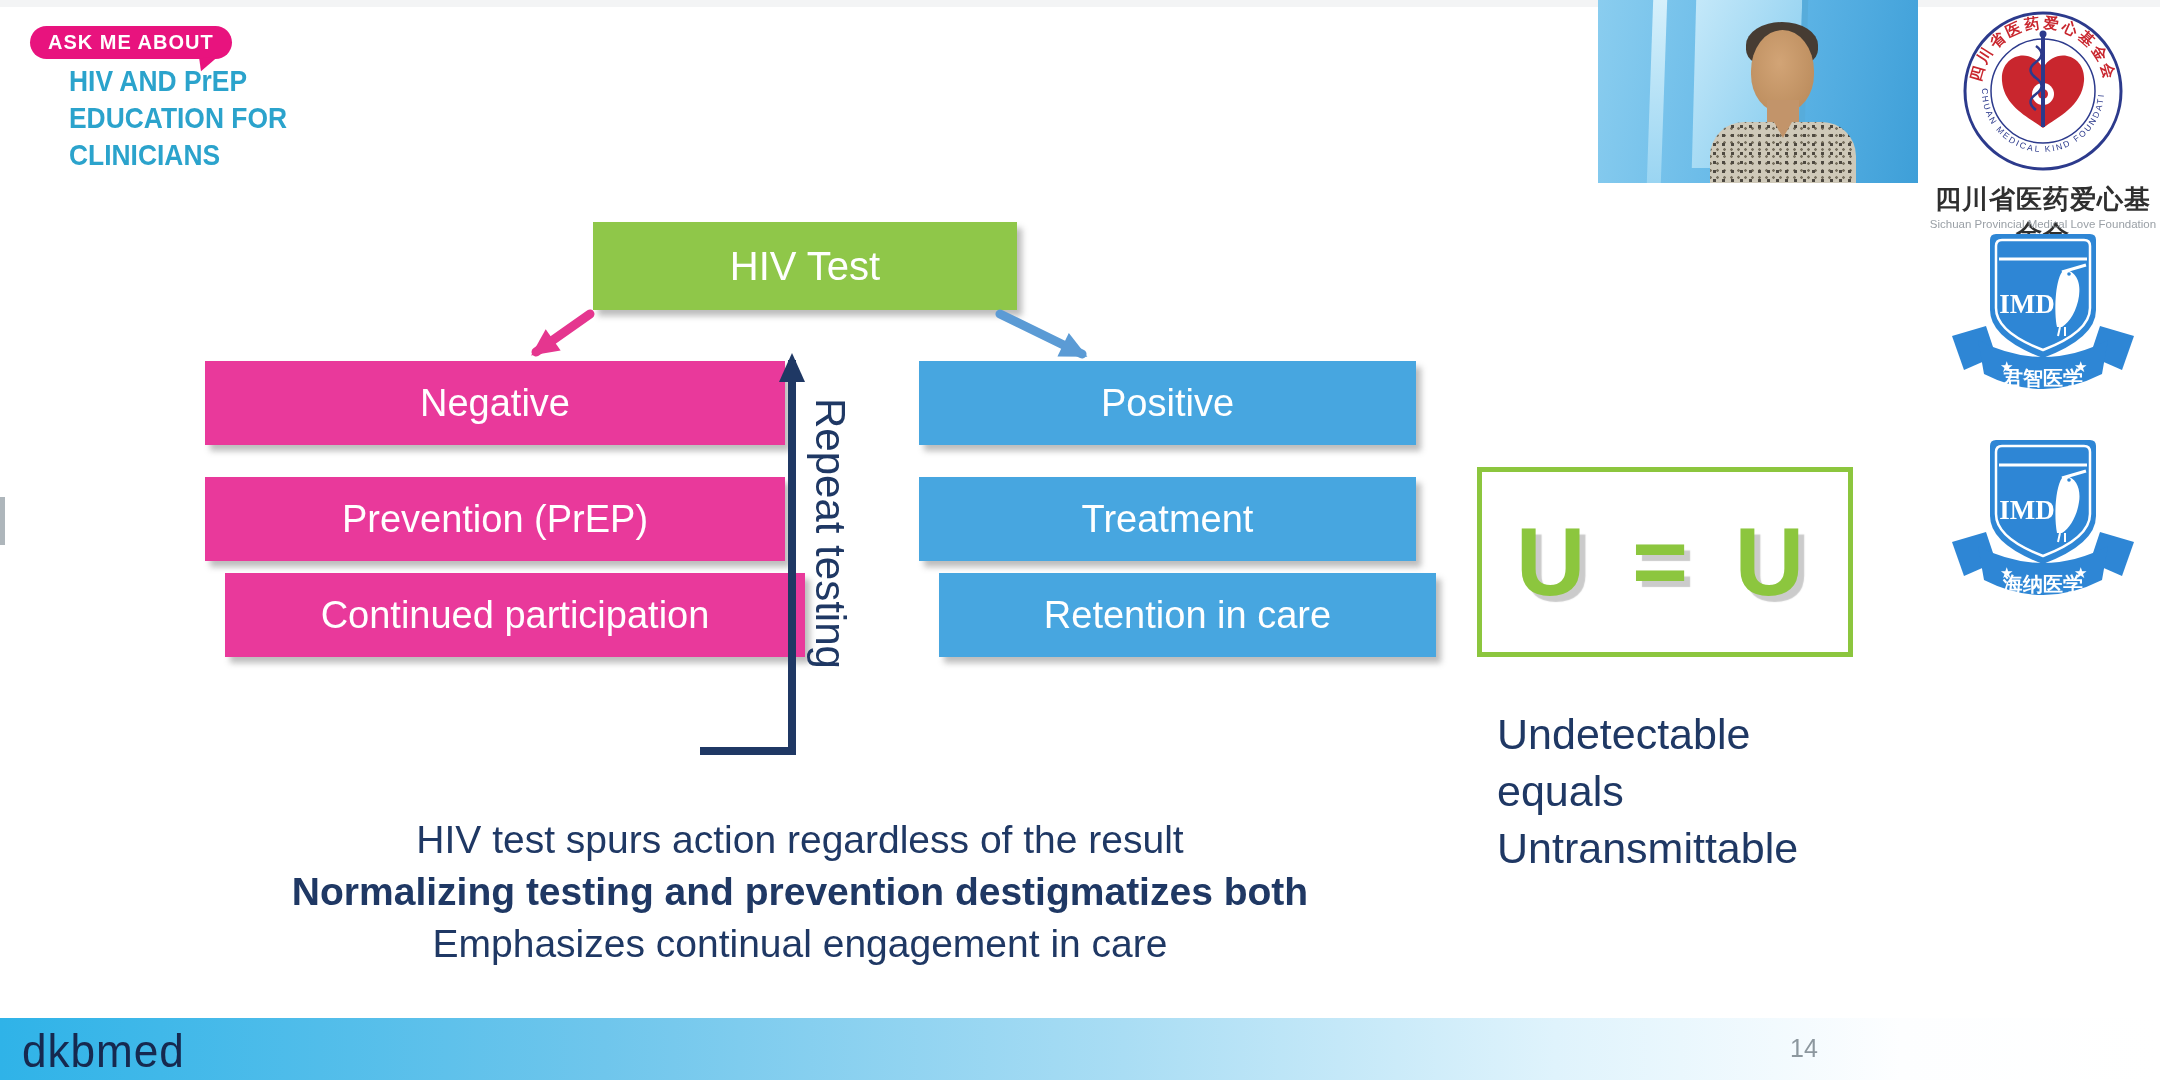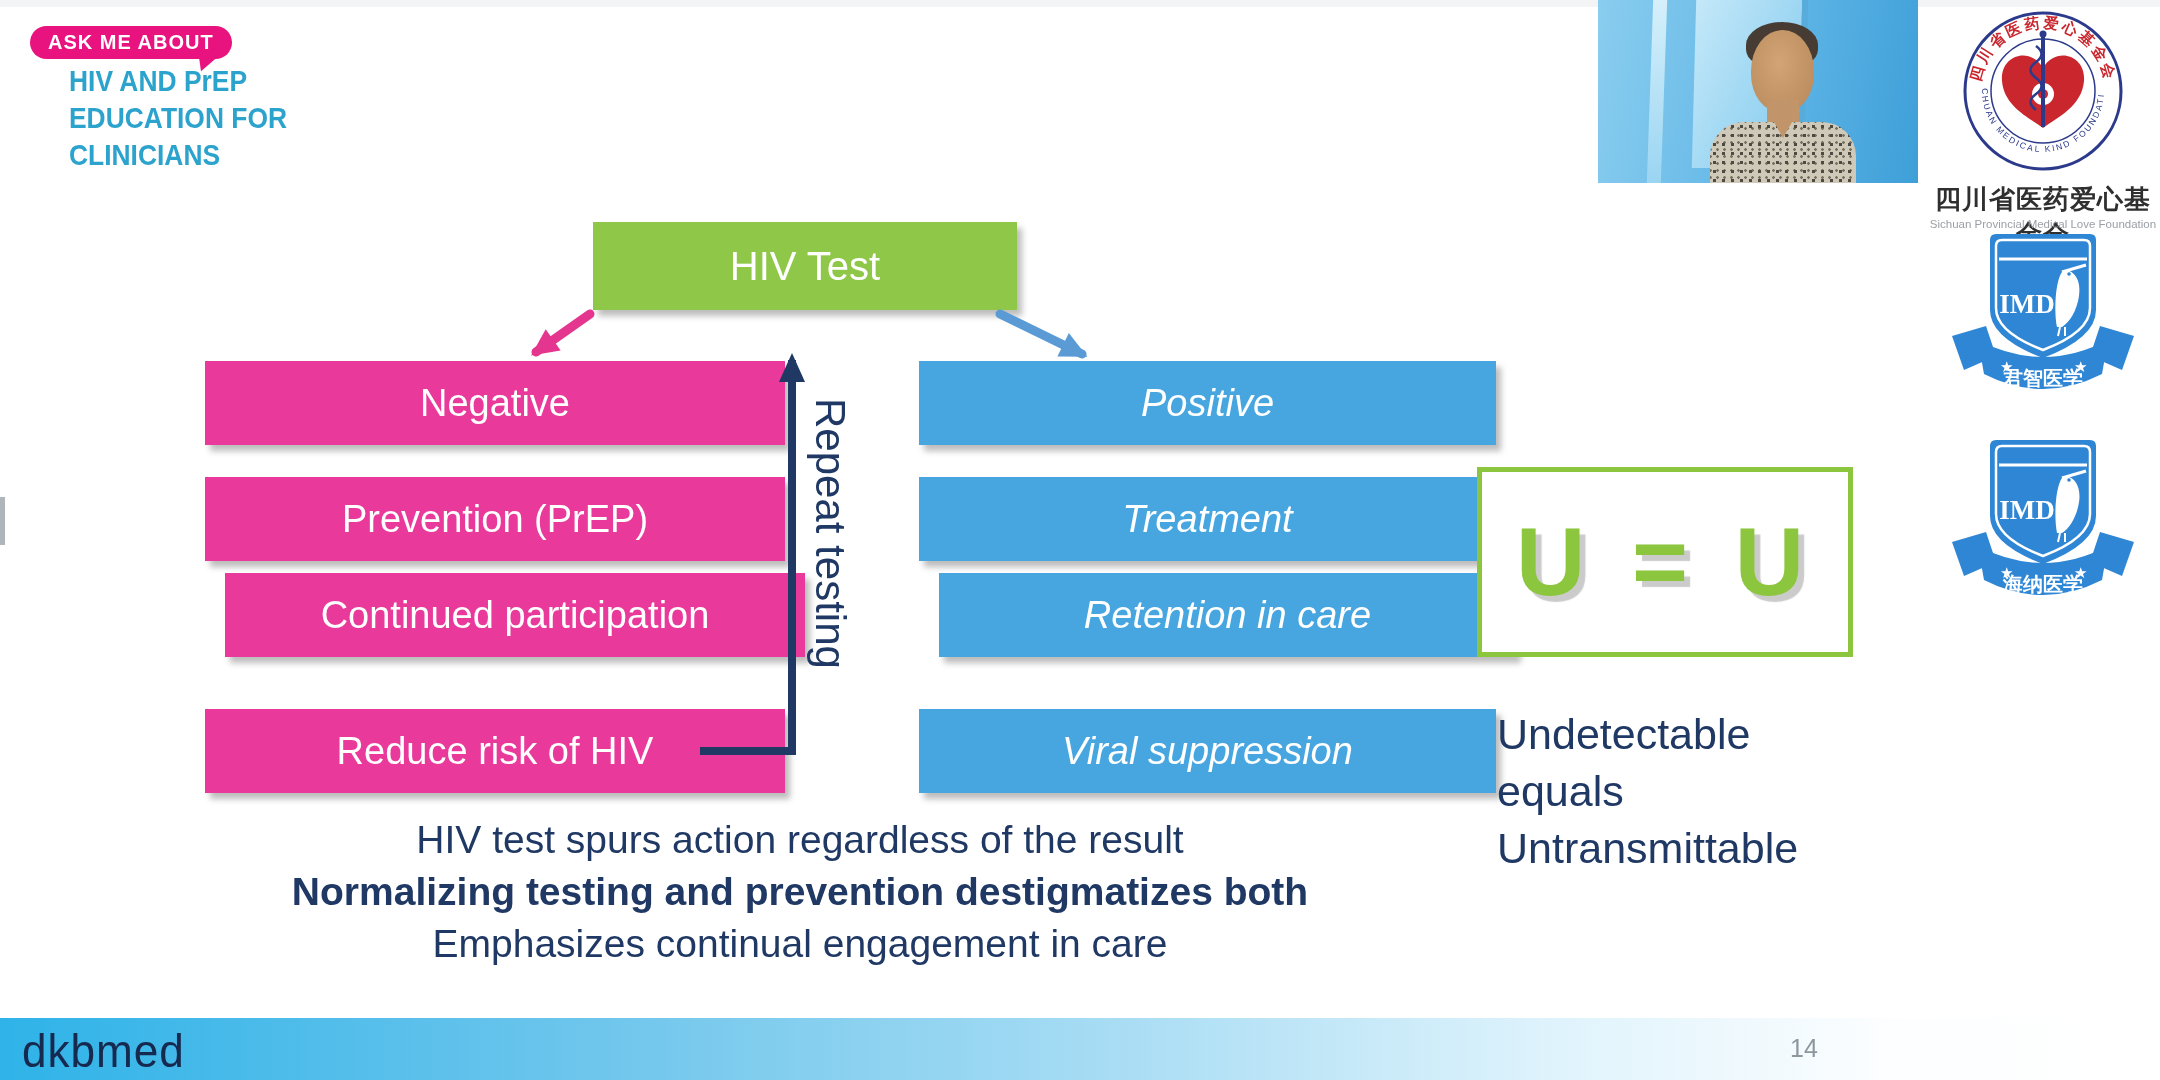--- a/index.html
+++ b/index.html
@@ -38,21 +38,21 @@
   .slide-title { left:318px; top:118px; font-size:46px; color:#24356B; }
 
   
   .fbox {
     position:absolute; display:flex; align-items:center; justify-content:center;
     color:#fff; font-size:38px;
     box-shadow:5px 6px 6px rgba(90,90,90,0.40);
   }
   .green { background:#8FC749; left:581px; top:222px; width:424px; height:88px; font-size:40px;margin-left:12px; }
   .pink  { background:#E9399B; left:205px; width:580px; height:84px; }
-  .blue  { background:#47A6E0; left:919px; width:577px; height:84px;font-style:italic; }
+  .blue  { background:#47A6E0; left:919px; width:497px; height:84px; }
   .r1 { top:361px; } .r2 { top:477px; } .r3 { top:573px;margin-left:20px; } .r4 { top:709px; }
 
   .overlay { left:0; top:0; pointer-events:none; }
 
   .repeat-label {
     left:806px; top:398px; height:420px;
     writing-mode:vertical-rl; text-orientation:mixed;
     font-size:42px; color:#1F3864; white-space:nowrap;
   }
 
@@ -130,26 +130,24 @@
     <div>EDUCATION FOR</div>
     <div>CLINICIANS</div>
   </div>
 
 
   <div class="fbox green">HIV Test</div>
 
   <div class="fbox pink r1">Negative</div>
   <div class="fbox pink r2">Prevention (PrEP)</div>
   <div class="fbox pink r3">Continued participation</div>
-  <div class="fbox pink r4">Reduce risk of HIV</div>
 
   <div class="fbox blue r1">Positive</div>
   <div class="fbox blue r2">Treatment</div>
   <div class="fbox blue r3">Retention in care</div>
-  <div class="fbox blue r4">Viral suppression</div>
 
   <svg class="abs overlay" width="2160" height="1080" viewBox="0 0 2160 1080">
     <defs>
       <marker id="headPink" markerUnits="userSpaceOnUse" markerWidth="34" markerHeight="34" refX="24" refY="17" orient="auto">
         <path d="M3,4 L30,17 L3,30 Z" fill="#E5368F"></path>
       </marker>
       <marker id="headBlue" markerUnits="userSpaceOnUse" markerWidth="34" markerHeight="34" refX="24" refY="17" orient="auto">
         <path d="M3,4 L30,17 L3,30 Z" fill="#5B9BD5"></path>
       </marker>
       <marker id="headNavy" markerUnits="userSpaceOnUse" markerWidth="36" markerHeight="36" refX="25" refY="18" orient="auto">

